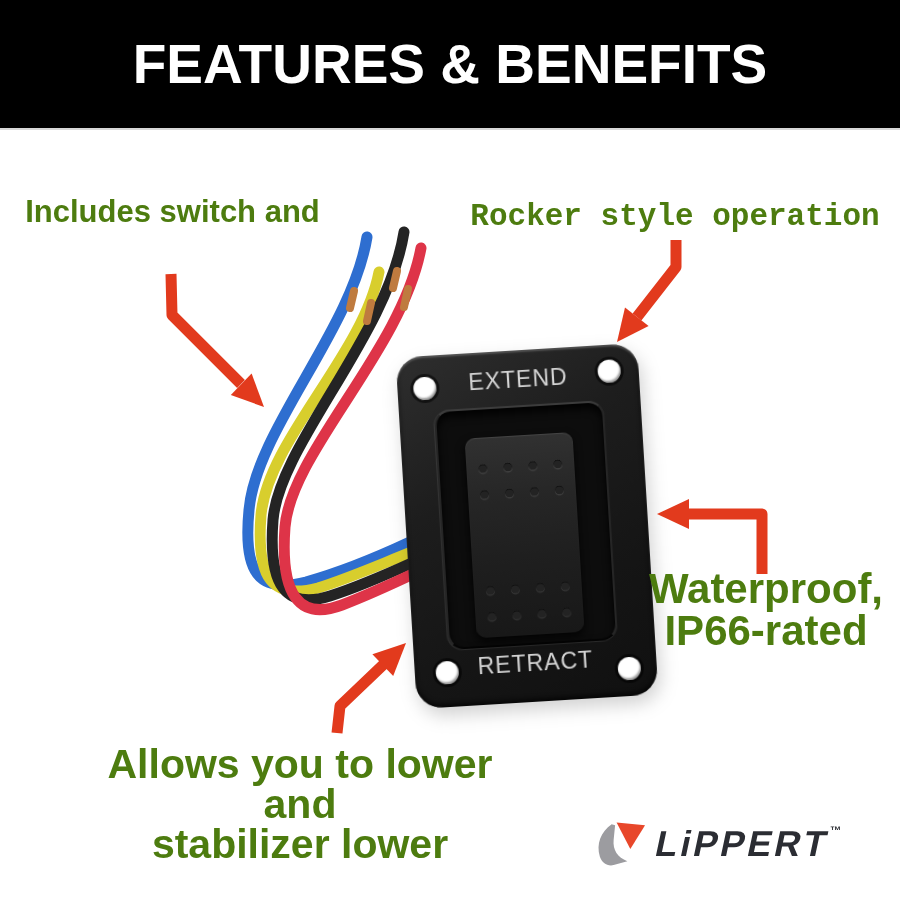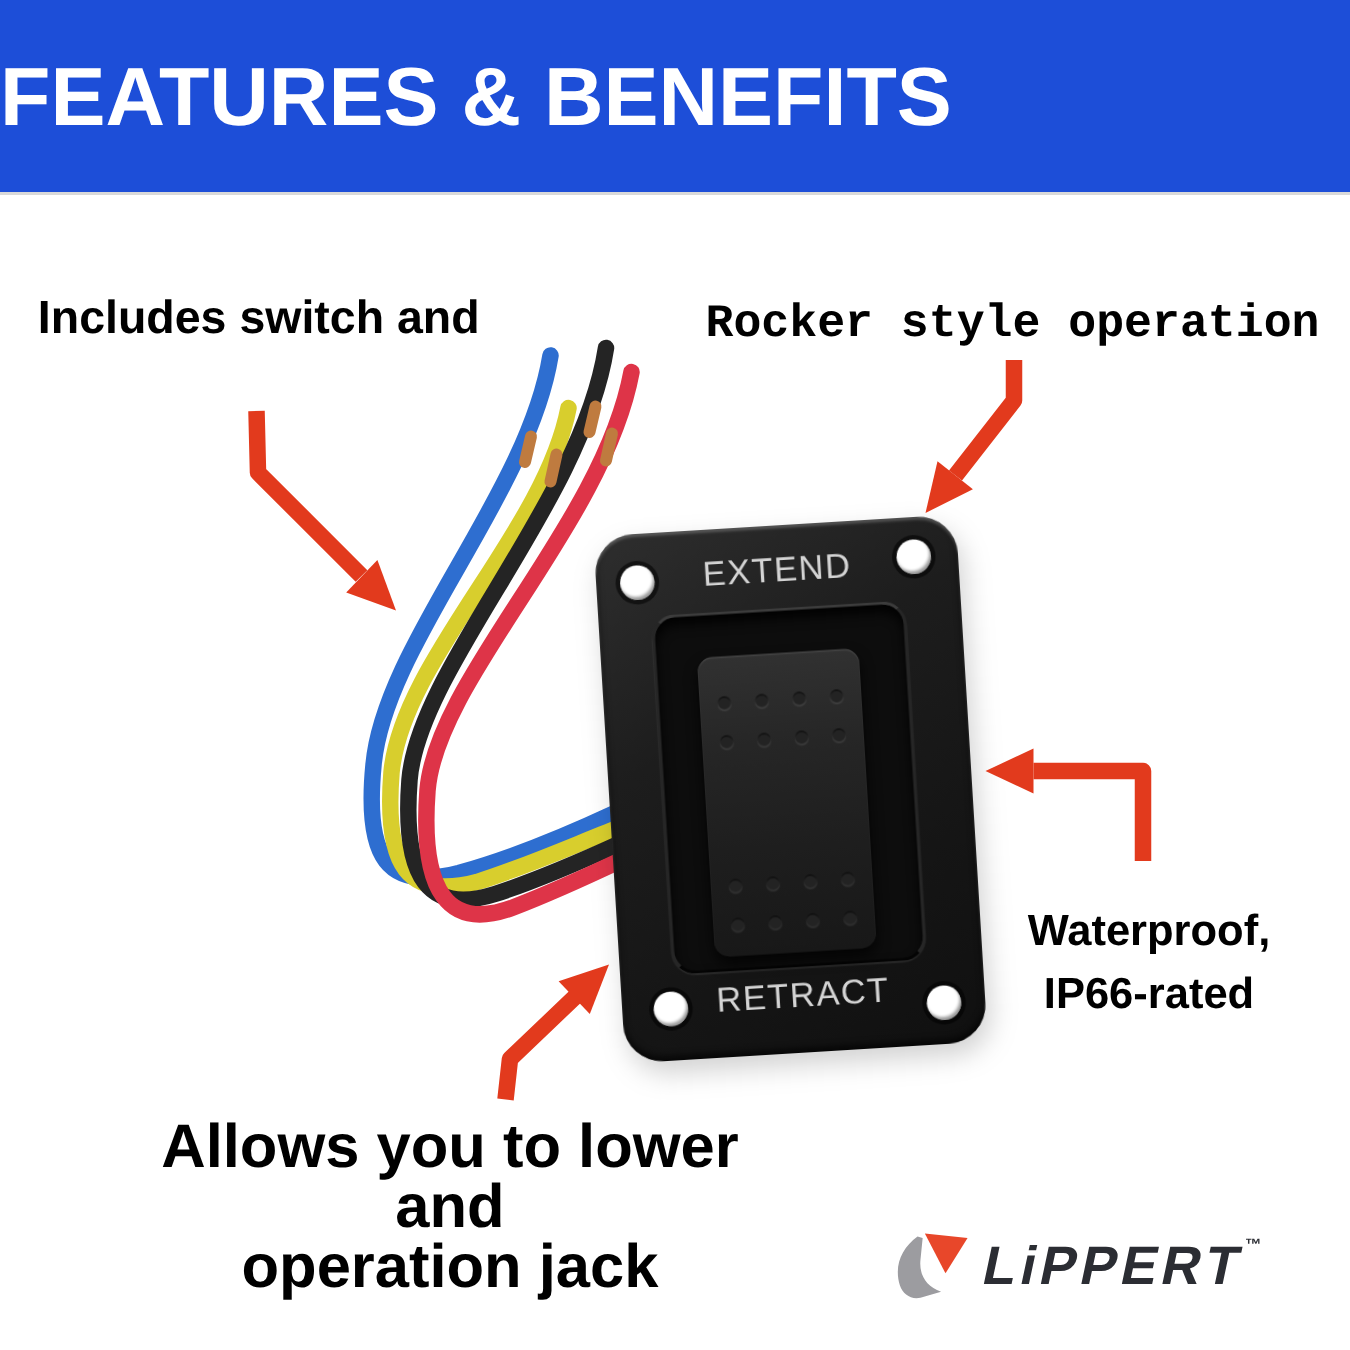--- a/index.html
+++ b/index.html
@@ -1,28 +1,28 @@
 <!DOCTYPE html>
 <html><head>
 <meta charset="utf-8">
 <style>
   html,body{margin:0;padding:0;background:#ffffff;}
   .canvas{position:relative;width:900px;height:900px;background:#ffffff;overflow:hidden;
           font-family:"Liberation Sans",sans-serif;}
 
   
-  .banner{position:absolute;left:0;top:0;width:900px;height:128px;background:#1d4ed8;
-          border-bottom:2px solid #d9d9d9;display:flex;align-items:center;z-index:5;}
+  .banner{position:absolute;left:0;top:0;width:900px;height:128px;background:#000000;
+          border-bottom:2px solid #d9d9d9;display:flex;align-items:center;justify-content:center;z-index:5;}
   .banner h1{margin:0;color:#ffffff;font-size:55px;font-weight:bold;letter-spacing:0px;}
 
   
-  .callout{position:absolute;color:#000000;font-weight:bold;text-align:center;z-index:4;}
+  .callout{position:absolute;color:#4d7c0f;font-weight:bold;text-align:center;z-index:4;}
   .co-harness{left:0px;top:192px;width:345px;font-size:31px;line-height:40px;}
   .co-rocker{left:470px;top:197px;width:410px;font-size:31px;line-height:40px;font-family:Liberation Mono, monospace;}
-  .co-waterproof{left:638px;top:600px;width:256px;font-size:29px;line-height:42px;}
+  .co-waterproof{left:638px;top:568px;width:256px;font-size:42px;line-height:42px;}
   .co-jack{left:70px;top:744px;width:460px;font-size:41px;line-height:40px;}
 
   
   .layer{position:absolute;left:0;top:0;width:900px;height:900px;}
   .wires-layer{z-index:1;}
   .arrows-layer{z-index:3;}
 
   
   .panel-wrap{position:absolute;left:406px;top:350px;width:242px;height:352px;
               transform:rotate(-3.5deg);transform-origin:50% 50%;z-index:2;
@@ -124,21 +124,21 @@
     <div>Rocker style operation</div>
   </div>
 
   <div class="callout co-waterproof">
     <div>Waterproof,</div>
     <div>IP66-rated</div>
   </div>
 
   <div class="callout co-jack">
     <div>Allows you to lower and</div>
-    <div>operation jack</div>
+    <div>stabilizer lower</div>
   </div>
 
   <div class="logo">
     <svg class="mark" viewBox="0 0 110 100">
       <path fill="#9c9ca0" d="M 36,10 C 14,26 4,50 12,76 C 16,88 27,96 40,93 L 68,85 C 48,78 38,62 40,42 L 43,12 Z"></path>
       <path fill="#e8472a" d="M 46,6 L 104,12 L 74,60 Z"></path>
     </svg>
     <span class="brand">LiPPERT</span>
     <span class="tm">™</span>
   </div>

